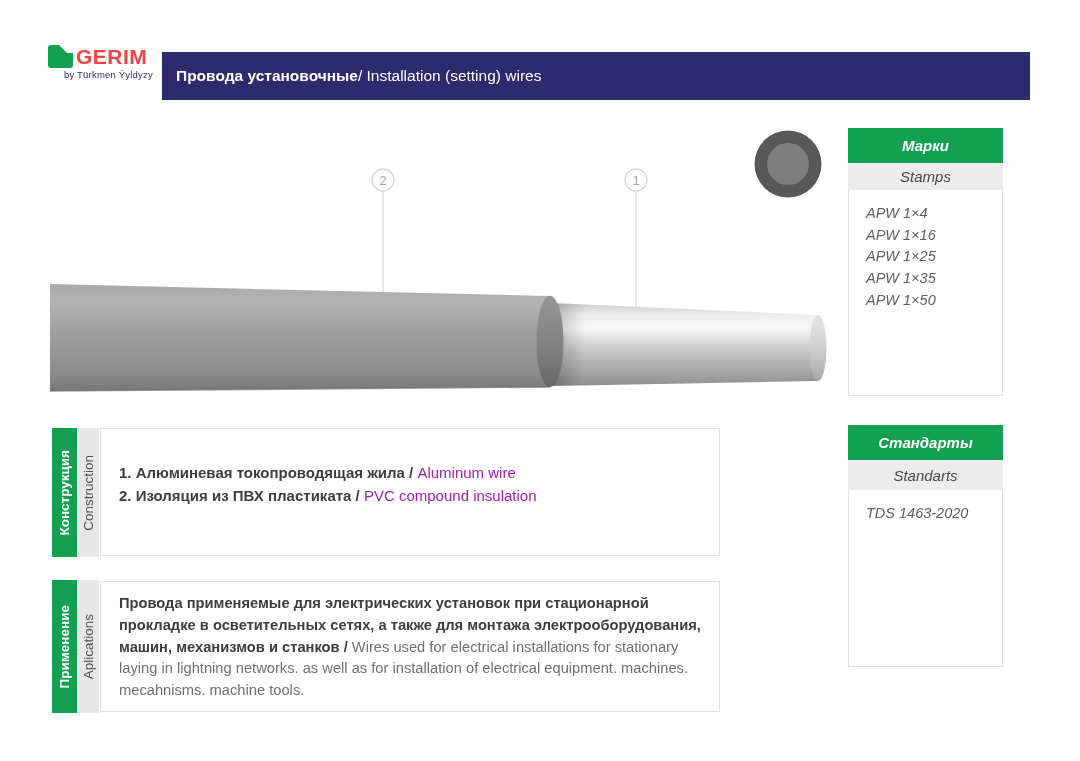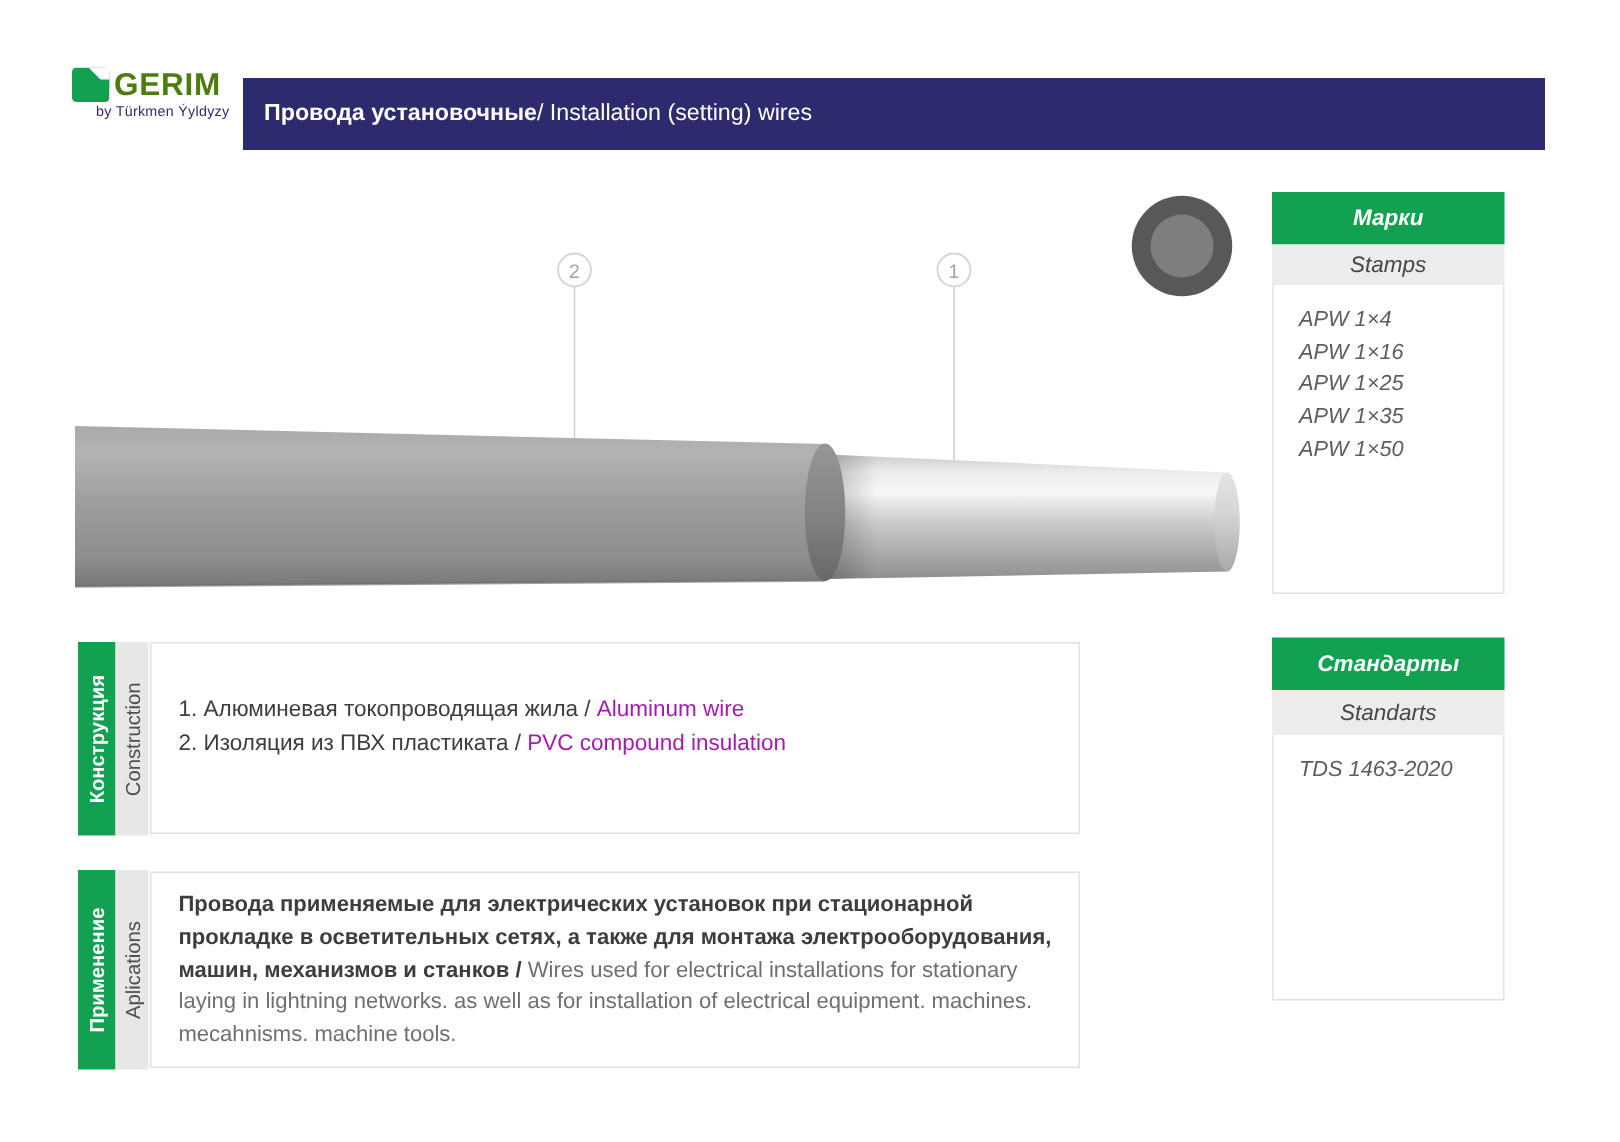--- a/index.html
+++ b/index.html
@@ -4,21 +4,21 @@
 <style>
   * { margin: 0; padding: 0; box-sizing: border-box; }
   html,body { background:#fff; }
   body { font-family: "Liberation Sans", "DejaVu Sans", sans-serif; }
   .page { position: relative; width: 1080px; height: 761px; background:#fff; overflow: hidden; }
 
   
   .logo { position:absolute; left:48px; top:45px; width:110px; }
   .logo-row { display:flex; align-items:flex-start; }
   .logo-icon { width:25px; height:23px; margin-right:3px; }
-  .logo-name { font-size:21px; font-weight:bold; color:#4d7c0f; letter-spacing:0.5px; line-height:23px; }
+  .logo-name { font-size:21px; font-weight:bold; color:#ef4444; letter-spacing:0.5px; line-height:23px; }
   .logo-tagline { font-size:9.5px; color:#2d2a6e; margin-top:1px; margin-left:6px; letter-spacing:0.2px;padding-left:10px; }
 
   
   .title-bar { position:absolute; left:162px; top:52px; width:868px; height:48px;
     background:#2d2a6e; color:#fff; display:flex; align-items:center; padding-left:14px; font-size:15.5px; }
   .title-bar .ru { font-weight:bold; }
   .title-bar .en { font-weight:normal; }
 
   
   .wire-svg { position:absolute; left:40px; top:110px; }
@@ -39,21 +39,21 @@
 
   
   .vbar { position:absolute; display:flex; align-items:center; justify-content:center; }
   .vbar span { writing-mode:vertical-rl; transform:rotate(180deg); white-space:nowrap; }
   .vbar.green { background:#12a150; color:#fff; font-weight:600; font-size:13.5px; width:25px; }
   .vbar.gray  { background:#e7e7e7; color:#4f4f4f; font-size:13.5px; width:22px; }
 
   .content-box { position:absolute; left:100px; width:620px; background:#fff; border:1px solid #e2e2e2; }
   .construction-box { top:428px; height:128px; padding:33px 0 0 18px; }
   .construction-line { font-size:15px; line-height:22.5px; }
-  .construction-line .ru { font-weight:normal; color:#3d3d3d; }
+  .construction-line .ru { font-weight:bold; color:#3d3d3d; }
   .construction-line .en { color:#a21caf;text-align:right; }
 
   .application-box { top:581px; height:131px; padding:11px 16px 0 18px; }
   .application-text { font-size:14.7px; line-height:21.8px; }
   .application-text .ru { font-weight:bold; color:#3d3d3d; }
   .application-text .en { color:#6f6f6f; }
 </style>
 </head>
 <body>
 

